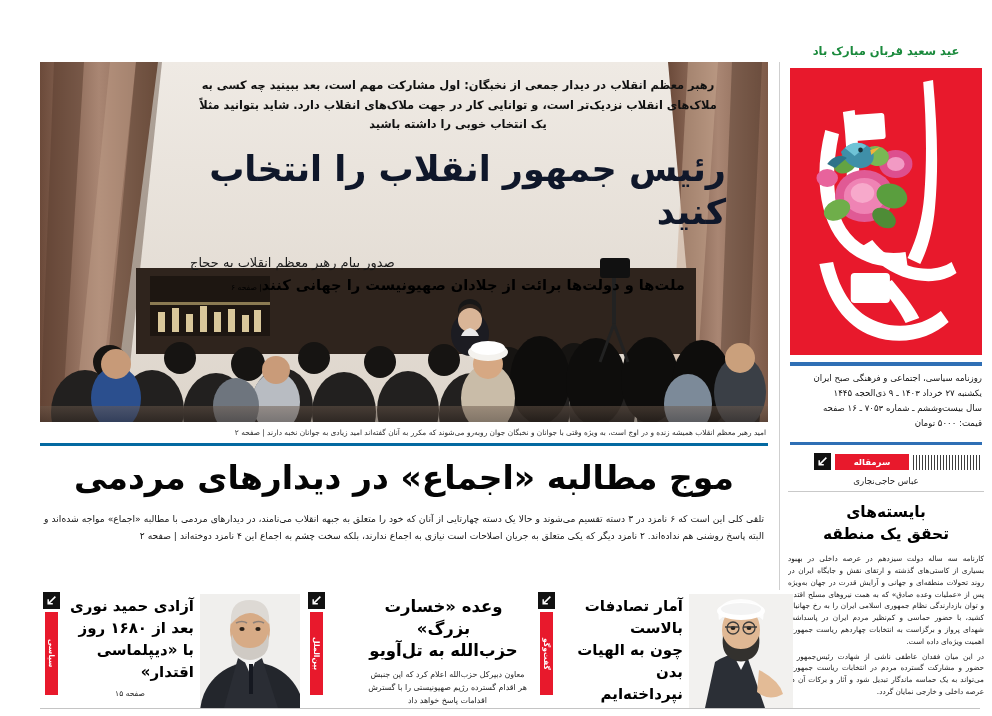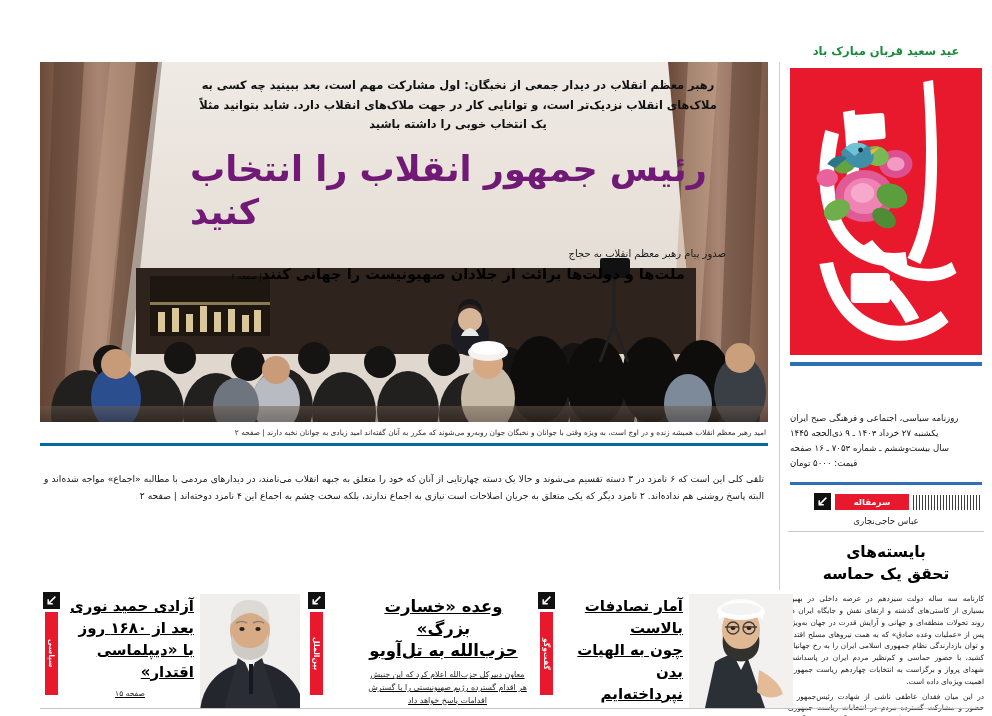--- a/index.html
+++ b/index.html
@@ -33,27 +33,26 @@
     background: #e8192c;
     overflow: hidden;
   }
   .logo-svg { position:absolute; inset:0; width:100%; height:100%; }
 
   .rule-blue { height: 4px; background: #2f6fb5; margin: 7px 2px 0 2px; }
   .rule-blue.thin { height: 3px; }
 
   .pubinfo {
     direction: rtl;
-    text-align: left;
+    text-align: right;
     font-size: 8.6px;
     line-height: 1.75;
     color: #111;
     padding: 5px 2px 4px 2px;
     letter-spacing: -.1px;
-    margin-top: 40px;
   }
   .pubinfo div { white-space: nowrap; }
 
   
   .edi-strip {
     display: flex; align-items: flex-end;
     margin: 8px 2px 0 2px; gap: 4px; padding-left: 24px;
   }
   .edi-arrow {
     width: 17px; height: 17px; background: #111;
@@ -113,26 +112,26 @@
     position: absolute; top: 14px; right: 0; left: 0;
     padding: 0 42px 0 150px;
     direction: rtl; text-align: center;
   }
   .hero-kicker {
     font-size: 11.4px; line-height: 1.72; color: #111;
     font-weight: 600; text-align: center;
   }
   .hero-headline {
     margin-top: 13px;
-    font-size: 35px; font-weight: bold; color: #701a75;
+    font-size: 35px; font-weight: bold; color: #0f172a;
     line-height: 1.22; letter-spacing: -.4px;
-    text-align: left;
+    text-align: right;
   }
   .hero-sub-kicker {
-    margin-top: 15px; font-size: 10px; color: #1a1a1a; text-align:right;
+    margin-top: 22px; font-size: 13px; color: #1a1a1a; text-align:left;
   }
   .hero-sub-headline {
     margin-top: 5px; font-size: 14.6px; font-weight: bold;
     color: #000; text-align:center; line-height:1.4;
   }
   .pageref { font-size: 7.6px; font-weight: normal; }
 
   
   .caption {
     direction: rtl; text-align: right;
@@ -187,21 +186,21 @@
     display: flex; align-items: center; justify-content: center;
     letter-spacing: .4px;
     margin-bottom: 13px;
   }
   .story-inner {
     flex: 1 1 auto; display: flex; flex-direction: row-reverse;
     min-width: 0; padding-top: 4px;
   }
   .story-text {
     direction: rtl; text-align: right;
-    padding: 2px 6px 0 4px; min-width: 0; text-decoration: underline;
+    padding: 2px 6px 0 4px; min-width: 0;
   }
   .story-title {
     font-size: 15px; font-weight: bold; line-height: 1.46; color: #000;
   }
   .story-title.tight { font-size: 16.5px; line-height: 1.34; }
   .story-body {
     font-size: 7.9px; line-height: 1.62; color: #1d1d1d;
     margin-top: 7px; text-align: justify;
   }
   .story-body.c { text-align: center; margin-left: 8px; }
@@ -277,21 +276,21 @@
         <svg width="11" height="11" viewBox="0 0 11 11">
             <path d="M9.4 1.6 L2.4 8.6 M2.2 4.2 L2.2 8.8 L6.8 8.8" stroke="#fff" stroke-width="1.5" fill="none"></path>
           </svg>
       </div>
     </div>
 
     <div class="edi-author">عباس حاجی‌نجاری</div>
 
     <div class="edi-title">
       <div>بایسته‌های</div>
-      <div>تحقق یک حماسه</div>
+      <div>تحقق یک منطقه</div>
     </div>
 
     <div class="edi-body">
       <p>کارنامه سه ساله دولت سیزدهم در عرصه داخلی در بهبود بسیاری از کاستی‌های گذشته و ارتقای نقش و جایگاه ایران در روند تحولات منطقه‌ای و جهانی و آرایش قدرت در جهان به‌ویژه پس از «عملیات وعده صادق» که به همت نیروهای مسلح اقتدار و توان بازدارندگی نظام جمهوری اسلامی ایران را به رخ جهانیان کشید، با حضور حماسی و کم‌نظیر مردم ایران در پاسداشت شهدای پرواز و برگزاست به انتخابات چهاردهم ریاست جمهوری اهمیت ویژه‌ای داده است.</p>
       <p>در این میان فقدان عاطفی ناشی از شهادت رئیس‌جمهور با حضور و مشارکت گسترده مردم در انتخابات ریاست جمهوری می‌تواند به یک حماسه ماندگار تبدیل شود و آثار و برکات آن در عرصه داخلی و خارجی نمایان گردد.</p>
     </div>
   </div>
 
   <div id="col-divider"></div>
 
@@ -406,20 +405,21 @@
         <div class="hero-sub-kicker">صدور پیام رهبر معظم انقلاب به حجاج</div>
         <div class="hero-sub-headline">
           <span>ملت‌ها و دولت‌ها برائت از جلادان صهیونیست را جهانی کنند</span><span class="pageref">| صفحه ۶</span>
         </div>
       </div>
     </div>
 
     <div class="caption">امید رهبر معظم انقلاب همیشه زنده و در اوج است، به ویژه وقتی با جوانان و نخبگان جوان روبه‌رو می‌شوند که مکرر به آنان گفته‌اند امید زیادی به جوانان نخبه دارند | صفحه ۲</div>
 
     <div class="h2-block">
+      <div class="h2-headline">موج مطالبه «اجماع» در دیدارهای مردمی</div>
       <div class="h2-lead">تلقی کلی این است که ۶ نامزد در ۳ دسته تقسیم می‌شوند و حالا یک دسته چهارتایی از آنان که خود را متعلق به جبهه انقلاب می‌نامند، در دیدارهای مردمی با مطالبه «اجماع» مواجه شده‌اند و البته پاسخ روشنی هم نداده‌اند. ۲ نامزد دیگر که یکی متعلق به جریان اصلاحات است نیازی به اجماع ندارند، بلکه سخت چشم به اجماع این ۴ نامزد دوخته‌اند | صفحه ۲</div>
     </div>
   </div>
 
   <div class="bottom-row">
 
     <div class="story s1">
       <div class="story-tab">
         <div class="tab-arrow">
           <svg width="11" height="11" viewBox="0 0 11 11">

